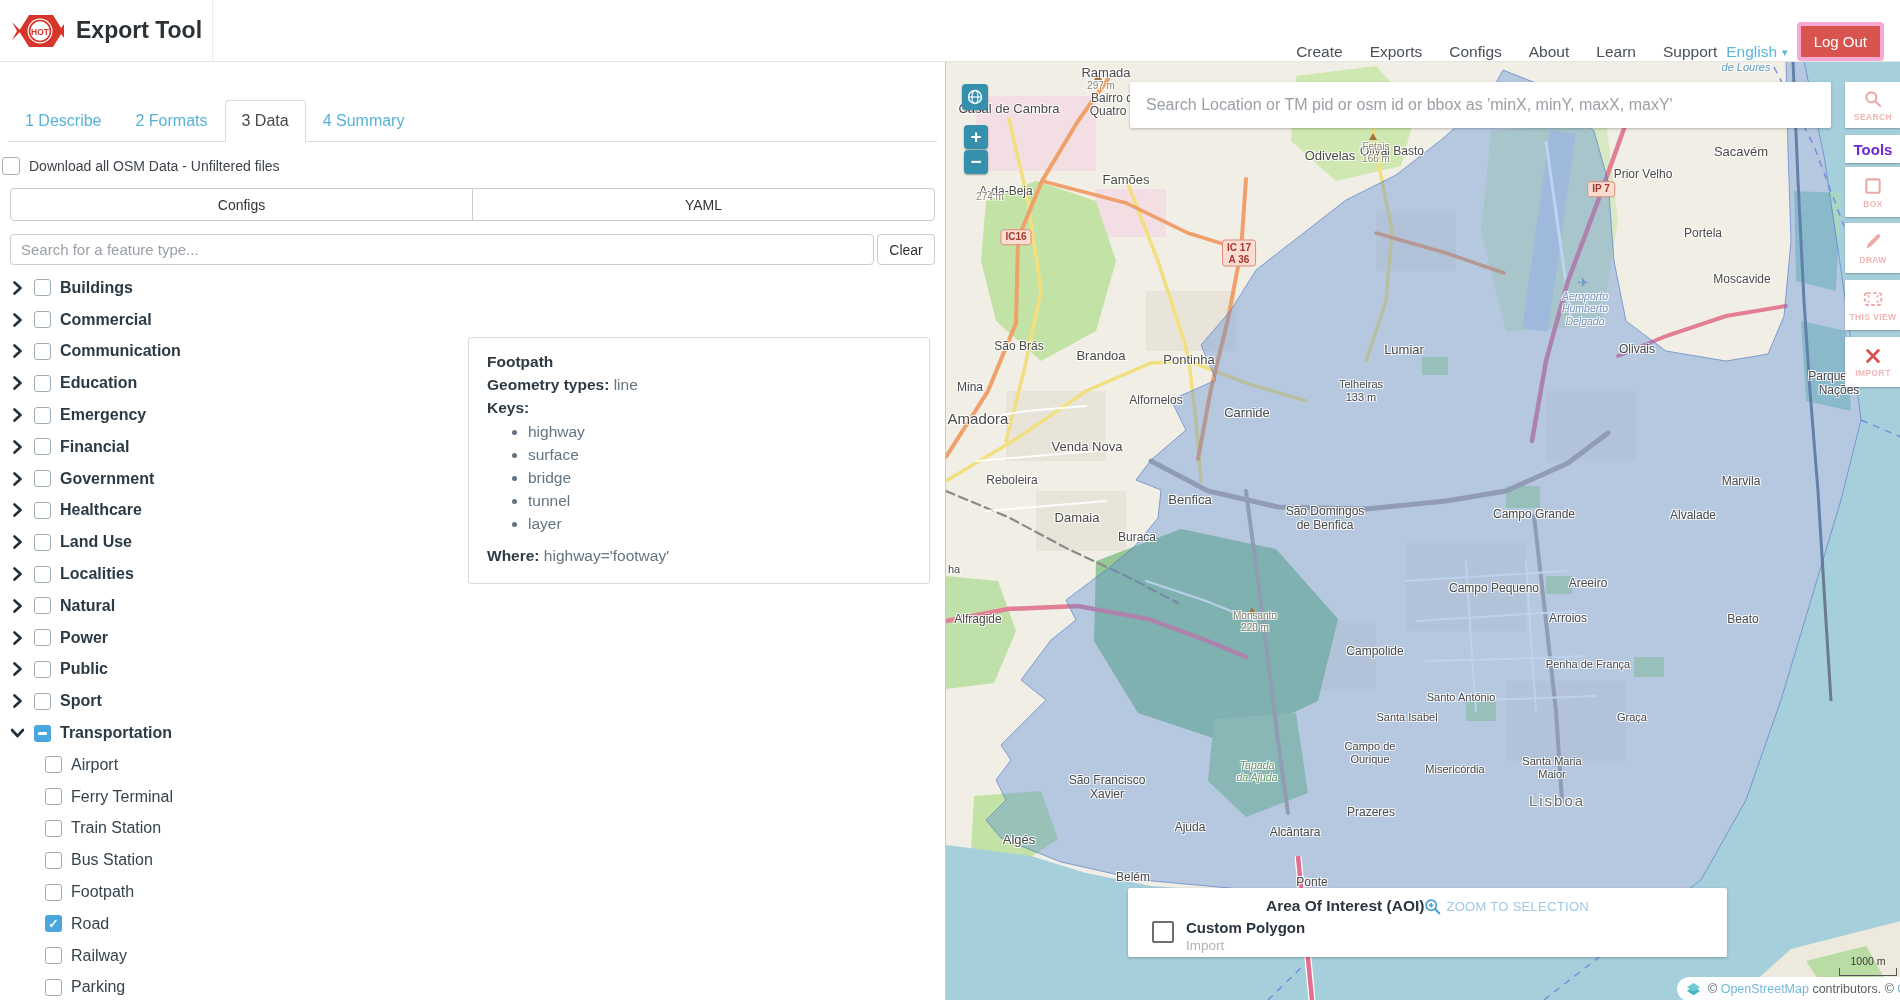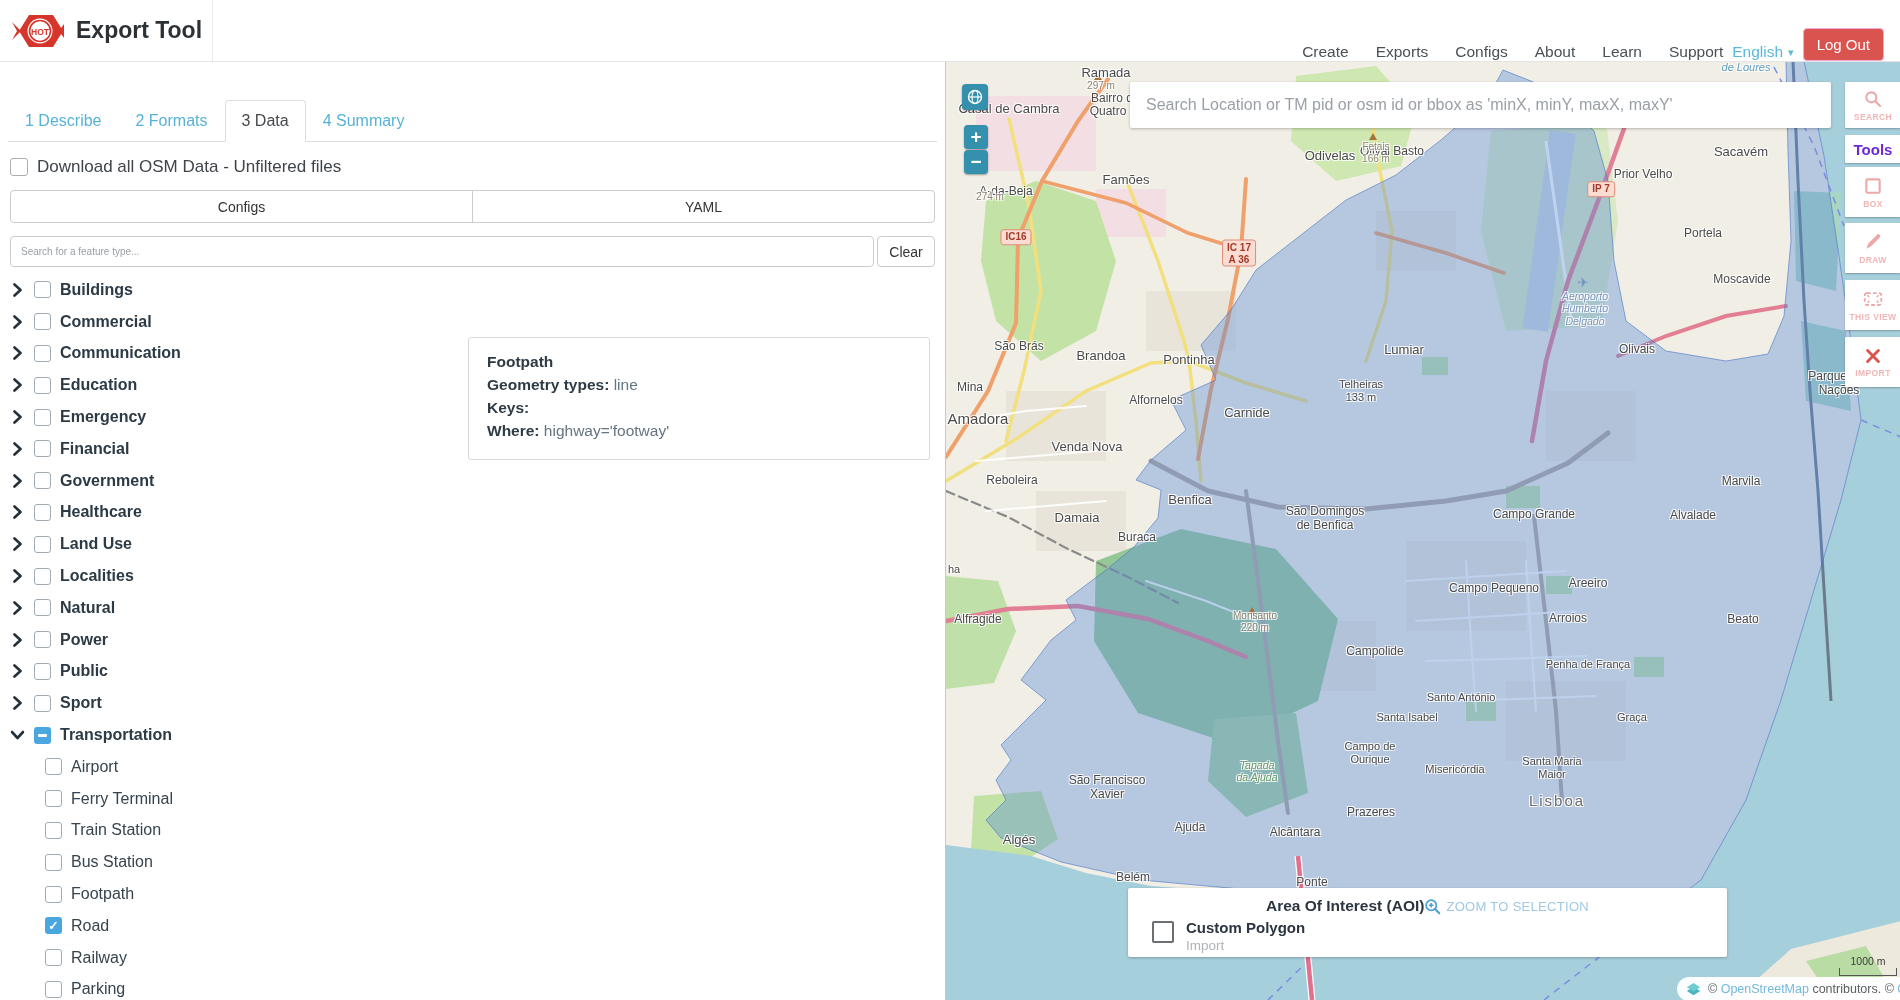--- a/index.html
+++ b/index.html
@@ -6,36 +6,36 @@
   .app{position:relative;width:1900px;height:1000px;overflow:hidden;background:#fff;}
 
   
   .navbar{position:absolute;top:0;left:0;width:1900px;height:61px;background:#fff;border-bottom:1px solid #e4e4e4;z-index:10;}
   .brand{position:absolute;left:0;top:0;height:61px;width:213px;border-right:1px solid #ececec;display:flex;align-items:center;gap:12px;padding-left:12px;box-sizing:border-box;}
   .brand-title{font-size:23px;font-weight:700;color:#2b3135;}
   .nav-right{position:absolute;right:16px;top:0;height:61px;display:flex;align-items:flex-end;gap:9px;}
   .nav-link{font-size:15.5px;color:#4a5055;text-decoration:none;cursor:pointer;}
   .lang-link{font-size:15.5px;color:#5bb8da;cursor:pointer;display:flex;align-items:center;gap:5px;}
   .caret{font-size:11px;color:#5bb8da;}
-  .logout-btn{background:#d9534f;border:1px solid #f9a8d4;color:#fff;font-size:15px;padding:7px 13px;border-radius:4px;cursor:pointer;font-family:inherit;}
+  .logout-btn{background:#d9534f;border:4px solid #f9a8d4;color:#fff;font-size:15px;padding:7px 13px;border-radius:4px;cursor:pointer;font-family:inherit;}
 
   
   .left-panel{position:absolute;top:61px;left:0;width:945px;height:939px;background:#fff;}
   .tabs{margin:39px 8px 0;display:flex;border-bottom:1px solid #ddd;}
   .tab{padding:11px 16px;font-size:16px;color:#56b2d6;border:1px solid transparent;border-radius:4px 4px 0 0;margin-bottom:-1px;cursor:pointer;}
   .tab.active{color:#46494c;background:#fff;border-color:#ddd #ddd #fff;}
-  .dl-row{margin:15px 10px 0;display:flex;align-items:center;gap:9px;font-size:17px;color:#3e444a;}
+  .dl-row{margin:15px 2px 0;display:flex;align-items:center;gap:9px;font-size:14px;color:#3e444a;}
   .cbx{width:16px;height:16px;border:1px solid #a9b0b5;border-radius:3px;background:#fff;display:inline-block;flex:none;}
   .vbtn-group{margin:13px 10px 0;display:flex;}
   .vbtn{flex:1;height:31px;font-size:14px;color:#333;background:#fff;border:1px solid #ccc;display:flex;align-items:center;justify-content:center;cursor:pointer;margin-left:-1px;}
   .vbtn:first-child{border-radius:4px 0 0 4px;margin-left:0;}
   .vbtn:last-child{border-radius:0 4px 4px 0;}
   .vbtn.active{background:#dcdcdc;border-color:#b3b3b3;box-shadow:inset 0 3px 5px rgba(0,0,0,.12);}
   .search-row{margin:13px 10px 0;display:flex;gap:3px;}
-  .feature-search{flex:1;height:31px;border:1px solid #ccc;border-radius:4px;padding:0 10px;font-size:10px;color:#555;font-family:inherit;box-sizing:border-box;}
+  .feature-search{flex:1;height:31px;border:1px solid #ccc;border-radius:4px;padding:0 10px;font-size:15px;color:#555;font-family:inherit;box-sizing:border-box;}
   .feature-search::placeholder{color:#9aa0a5;}
   .clear-btn{width:58px;height:31px;background:#fff;border:1px solid #ccc;border-radius:4px;font-size:14px;color:#333;cursor:pointer;font-family:inherit;}
   .tree{margin:7px 0 0 12px;}
   .tree-row{height:31.8px;display:flex;align-items:center;cursor:pointer;}
   .chev{width:22px;display:inline-flex;align-items:center;flex:none;}
   .chev.down svg{transform:rotate(90deg);}
   .tree-cb{width:17px;height:17px;border:1.5px solid #a2adb3;border-radius:3px;background:#fff;margin-right:9px;flex:none;box-sizing:border-box;display:flex;align-items:center;justify-content:center;}
   .tree-cb.checked,.tree-cb.ind{background:#4aa6df;border:none;color:#fff;font-size:12.5px;font-weight:700;}
   .ind-bar{width:9px;height:3px;background:#fff;border-radius:1px;}
   .plabel{font-size:16px;font-weight:700;color:#2b3a45;}
@@ -321,20 +321,27 @@
         </div>
       </div>
 
     <div class="detail-card">
       <div class="d-bold">Footpath</div>
       <div>
         <span class="d-bold">Geometry types:</span>
         <span>line</span>
       </div>
       <div class="d-bold">Keys:</div>
+      <ul>
+          <li>highway</li>
+          <li>surface</li>
+          <li>bridge</li>
+          <li>tunnel</li>
+          <li>layer</li>
+        </ul>
       <div>
         <span class="d-bold">Where:</span>
         <span>highway='footway'</span>
       </div>
     </div>
   </div>
 
   <div class="map">
     <svg class="base" width="955" height="939" viewBox="0 0 955 939">
       <rect width="955" height="939" fill="#f1eee6"></rect>

